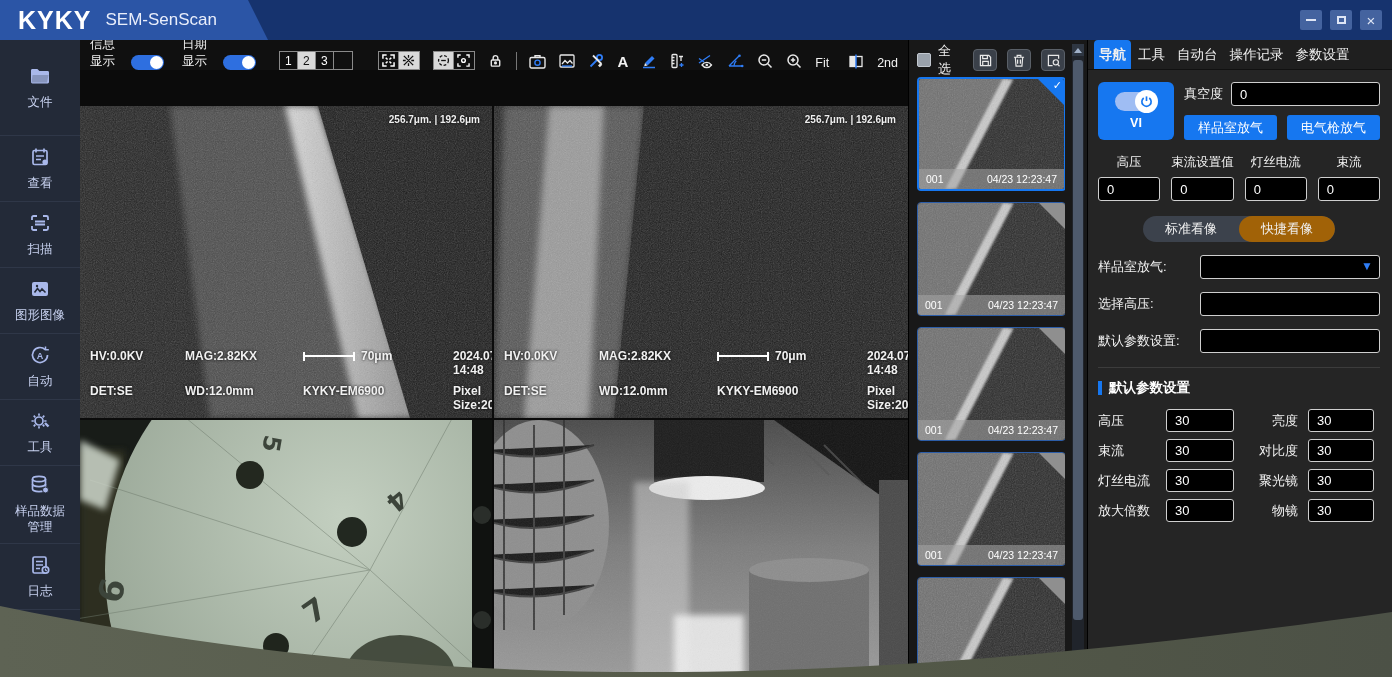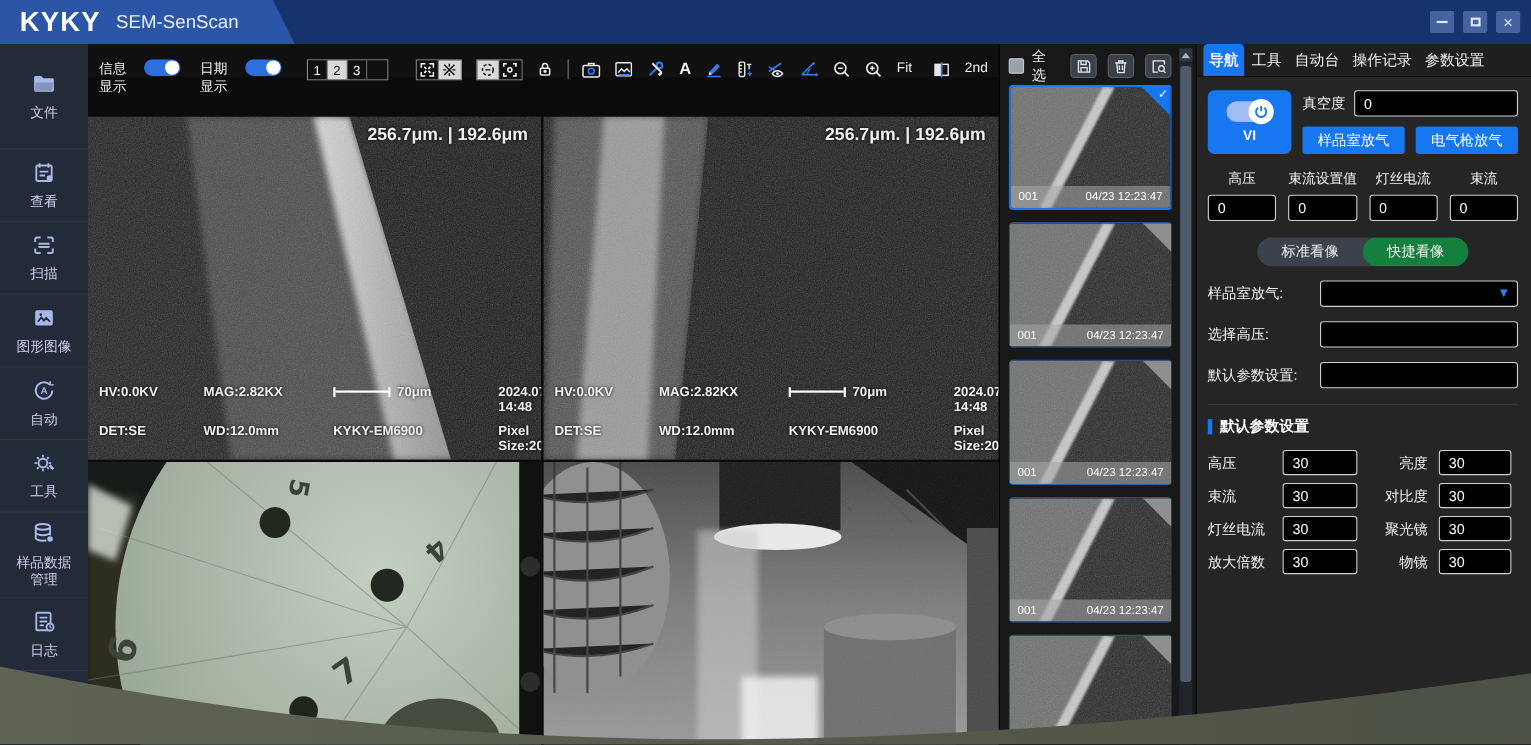--- a/index.html
+++ b/index.html
@@ -25,39 +25,39 @@
 
   
   .sidebar { width:80px; background:#232a38; display:flex; flex-direction:column; flex:none; }
   .side-item { display:flex; flex-direction:column; align-items:center; justify-content:center; gap:7px;
     border-bottom:1px solid #2f3748; color:#a9b8ea; cursor:pointer; }
   .side-item .lbl { font-size:12.5px; color:#c7d1ef; text-align:center; line-height:1.25; }
   .side-item svg { display:block; }
 
   
   .center-col { width:828px; flex:none; display:flex; flex-direction:column; background:#0b0b0b; }
-  .toolbar { height:30px; background:#101010; display:flex; align-items:flex-start; gap:13px; padding:14px 10px; flex:none; }
+  .toolbar { height:30px; background:#101010; display:flex; align-items:flex-end; gap:13px; padding:0 10px; flex:none; }
   .tb-label { font-size:12.5px; color:#f0f0f0; }
   .toggle { width:33px; height:15px; border-radius:8px; background:#2e6fe0; position:relative; cursor:pointer; flex:none; }
   .toggle .knob { position:absolute; right:1px; top:1px; width:13px; height:13px; border-radius:50%; background:#fff; }
   .btn-group { display:flex; border:1px solid #8a8a8a; height:19px; }
   .btn-cell { width:18px; height:100%; display:flex; align-items:center; justify-content:center;
     font-size:12px; color:#fff; background:#101010; border-right:1px solid #8a8a8a; cursor:pointer; }
   .btn-cell:last-child { border-right:none; }
   .btn-cell.active { background:#d9d9d9; color:#111; }
   .btn-cell.icon-cell { width:20px; }
   .tb-icon { width:18px; height:18px; display:flex; align-items:center; justify-content:center; cursor:pointer; }
   .tb-divider { width:1px; height:18px; background:#777; }
   .tb-text { font-size:12.5px; color:#f2f2f2; cursor:pointer; }
 
   .viewport { flex:1; padding-top:36px; }
   .img-grid { display:grid; grid-template-columns:412px 414px; grid-template-rows:312px 257px; gap:2px; }
   .cell { position:relative; overflow:hidden; background:#1d1d1d; cursor:crosshair; }
   .cell svg.art { position:absolute; inset:0; width:100%; height:100%; }
-  .size-label { position:absolute; top:8px; right:12px; font-size:16px; font-weight:bold; color:#efefef; text-shadow:0 0 3px #000; }
+  .size-label { position:absolute; top:8px; right:12px; font-size:10px; font-weight:bold; color:#efefef; text-shadow:0 0 3px #000; }
   .sem-info { position:absolute; left:10px; right:8px; bottom:6px; display:grid;
     grid-template-columns:95px 118px 150px 1fr; row-gap:7px; font-size:12px; font-weight:bold; color:#f1f1f1; text-shadow:0 0 3px #000; }
   .sbar { display:inline-block; width:52px; height:9px; border-left:2px solid #fff; border-right:2px solid #fff; position:relative; vertical-align:-1px; margin-right:6px; }
   .sbar::after { content:""; position:absolute; left:0; right:0; top:3px; border-top:2px solid #fff; }
 
   
   .thumb-panel { width:179px; flex:none; background:#181818; position:relative; padding:7px 22px 0 8px; border-left:1px solid #000; }
   .thumb-head { display:flex; align-items:center; gap:7px; height:26px; margin-bottom:4px; }
   .checkbox { width:14px; height:14px; background:#9aa2ac; border:1px solid #c2c8d0; border-radius:2px; cursor:pointer; }
   .thumb-head .lbl { font-size:13px; color:#f0f0f0; flex:1; }
@@ -95,21 +95,21 @@
   .rp-label { font-size:13px; color:#f2f2f2; white-space:nowrap; }
   .txt-input { background:#000; border:1px solid #cfcfcf; border-radius:3px; color:#fff; height:24px; font-size:13px; padding:0 8px; width:100%; font-family:inherit; }
   .vent-row { display:flex; gap:10px; }
   .blue-btn { flex:1; height:25px; background:#1677f0; border:none; border-radius:3px; color:#fff; font-size:13px; cursor:pointer; font-family:inherit; }
   .fields-row { display:flex; gap:11px; margin-top:14px; }
   .field { flex:1; display:flex; flex-direction:column; align-items:center; gap:6px; }
   .field .txt-input { height:24px; }
   .seg-wrap { display:flex; justify-content:center; margin-top:15px; }
   .seg { display:flex; background:#3c424c; border-radius:14px; height:26px; overflow:hidden; }
   .seg-item { width:96px; display:flex; align-items:center; justify-content:center; font-size:13px; color:#f0f0f0; cursor:pointer; }
-  .seg-item.active { background:#15803d; border-radius:14px; }
+  .seg-item.active { background:#a16207; border-radius:14px; }
   .select-row { display:flex; align-items:center; margin-top:13px; }
   .select-row .rp-label { width:102px; }
   .select-box { position:relative; flex:1; }
   .select-box .arrow { position:absolute; right:7px; top:4px; color:#2f7df6; font-size:12px; pointer-events:none; }
   .hr { border-top:1px solid #3c3c3c; margin:14px 0 11px 0; }
   .sec-title { display:flex; align-items:center; gap:7px; font-size:13.5px; font-weight:bold; color:#fff; }
   .sec-title::before { content:""; width:4px; height:14px; background:#1677f0; display:block; }
   .param-grid { display:grid; grid-template-columns:60px 68px 58px 66px; column-gap:8px; row-gap:7px; margin-top:12px; align-items:center; }
   .param-grid .rp-label { font-size:13px; }
   .param-grid .txt-input { height:23px; }

